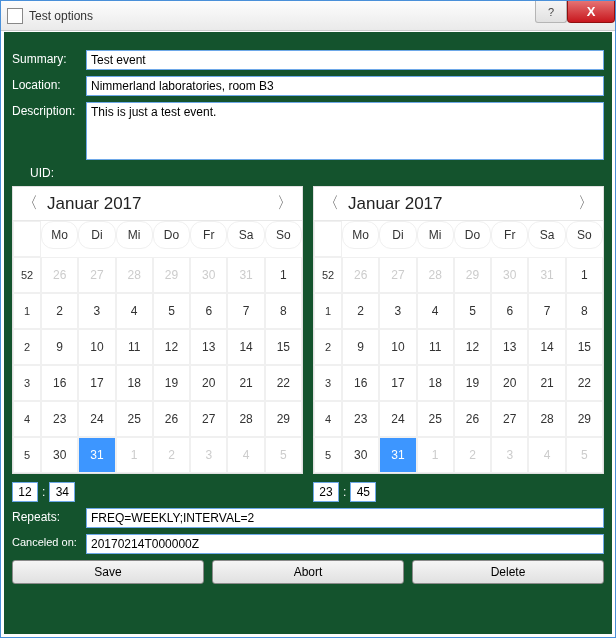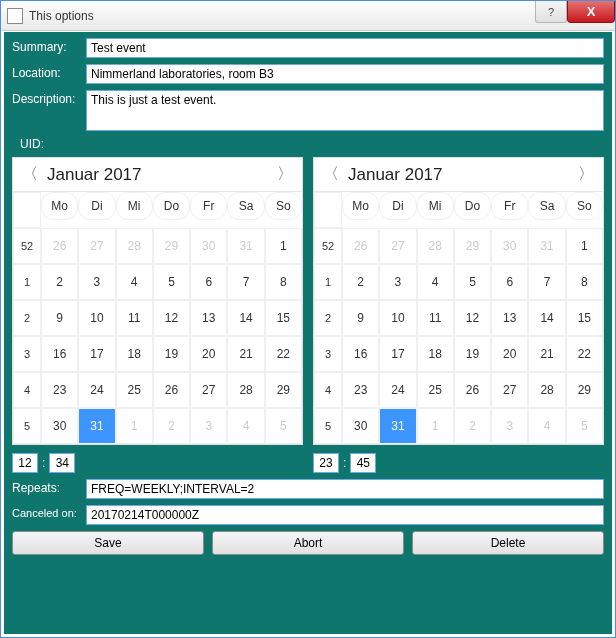--- a/index.html
+++ b/index.html
@@ -63,44 +63,44 @@
   color:#fff;
   border:1px solid #8f1010;
   border-top:none;
   border-radius:0 0 4px 4px;
   font-weight:bold;
   font-size:13px;
 }
 .content {
   position: absolute;
   top: 31px; left: 3px; right: 3px; bottom: 3px;
-  background: #0f766e;
-  padding: 6px 8px 8px 8px;
+  background: #14532d;
+  padding: 18px 8px 8px 8px;
 }
 .form-row {
   display: flex;
   align-items: flex-start;
   margin-bottom: 6px;
 }
 .form-row .lbl {
   width: 74px;
   color: #fff;
   font-size: 12px;
   padding-top: 2px;
 }
 .form-row input, .form-row textarea {
   flex: 1;
   font-family: inherit;
   font-size: 12px;
   padding: 2px 4px;
   border: 1px solid #6ea8e8;
   background: #fff;
 }
-.form-row textarea { height: 41px; resize: none; }
-.uid-row { display: flex; margin: 4px 0 6px 8px; color:#fff; font-size:12px; }
+.form-row textarea { height: 58px; resize: none; }
+.uid-row { display: flex; margin: 4px 0 6px 18px; color:#fff; font-size:12px; }
 .uid-row .lbl { width: 74px; }
 .calendars {
   display: flex;
   gap: 10px;
 }
 .calendar {
   flex: 1;
   background: #fff;
   border: 1px solid #e0e0e0;
 }
@@ -179,21 +179,21 @@
   cursor: pointer;
 }
 </style>
 </head>
 <body>
 
 <div class="window">
 
   <div class="titlebar">
     <span class="app-icon"></span>
-    <span class="title">This options</span>
+    <span class="title">Test options</span>
     <div class="win-controls">
       <div class="win-btn win-help">?</div>
       <div class="win-btn win-close">X</div>
     </div>
   </div>
 
   <div class="content">
 
     <div class="form-row">
       <div class="lbl">Summary:</div>

